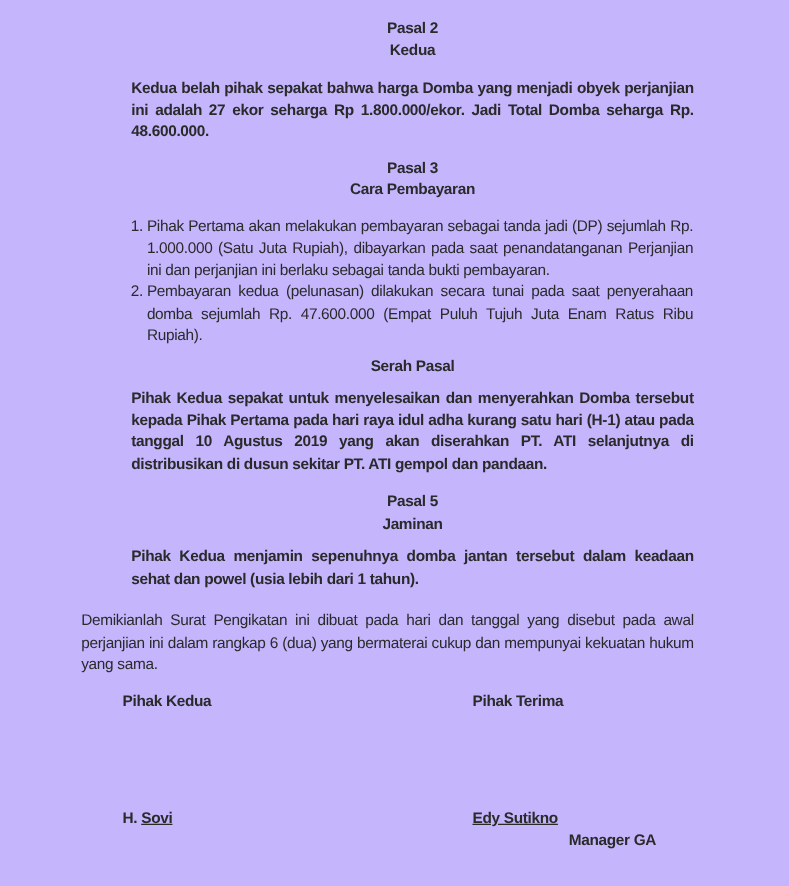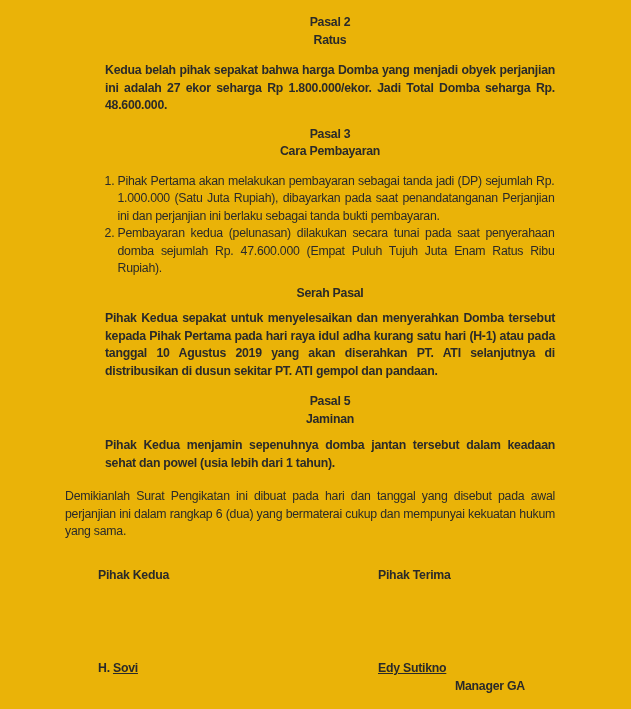--- a/index.html
+++ b/index.html
@@ -5,21 +5,21 @@
   html, body {
     margin: 0;
     padding: 0;
     background: #ffffff;
   }
   .page {
     position: relative;
     width: 631px;
     height: 709px;
     overflow: hidden;
-    background: #eab308;
+    background: #c4b5fd;
     color: #2a2a2a;
     font-family: "Liberation Sans", sans-serif;
     font-size: 12.3px;
     line-height: 17.5px;
     letter-spacing: -0.25px;
     box-sizing: border-box;
     padding: 14px 76px 0 65px;
   }
   .heading {
     margin: 0 0 13px 40px;
@@ -54,21 +54,21 @@
     padding-left: 0;
   }
   .sec3 .heading { margin-bottom: 8px; }
   .sec3 p { margin-bottom: 13px; }
   .sec4 .heading { margin-bottom: 9px; }
   .sec4 p { margin-bottom: 16px; }
   .closing { margin-bottom: 0; }
   .signatures {
     position: absolute;
     left: 65px;
-    top: 567px;
+    top: 553px;
     width: 490px;
     height: 140px;
   }
   .sig {
     position: absolute;
     font-weight: bold;
     white-space: nowrap;
   }
   .sig-role-left  { left: 33px;  top: 0; }
   .sig-role-right { left: 313px; top: 0; }
@@ -78,21 +78,21 @@
   .uline { text-decoration: underline; }
 </style>
 </head>
 <body>
 
 <div class="page">
 
   <section class="sec1">
     <div class="heading">
       <h3>Pasal 2</h3>
-      <h3>Ratus</h3>
+      <h3>Kedua</h3>
     </div>
     <p class="indent">Kedua belah pihak sepakat bahwa harga Domba yang menjadi obyek perjanjian ini adalah 27 ekor seharga Rp 1.800.000/ekor. Jadi Total Domba seharga Rp. 48.600.000.</p>
   </section>
 
   <section class="sec2">
     <div class="heading">
       <h3>Pasal 3</h3>
       <h3>Cara Pembayaran</h3>
     </div>
     <ol class="pay-list">

